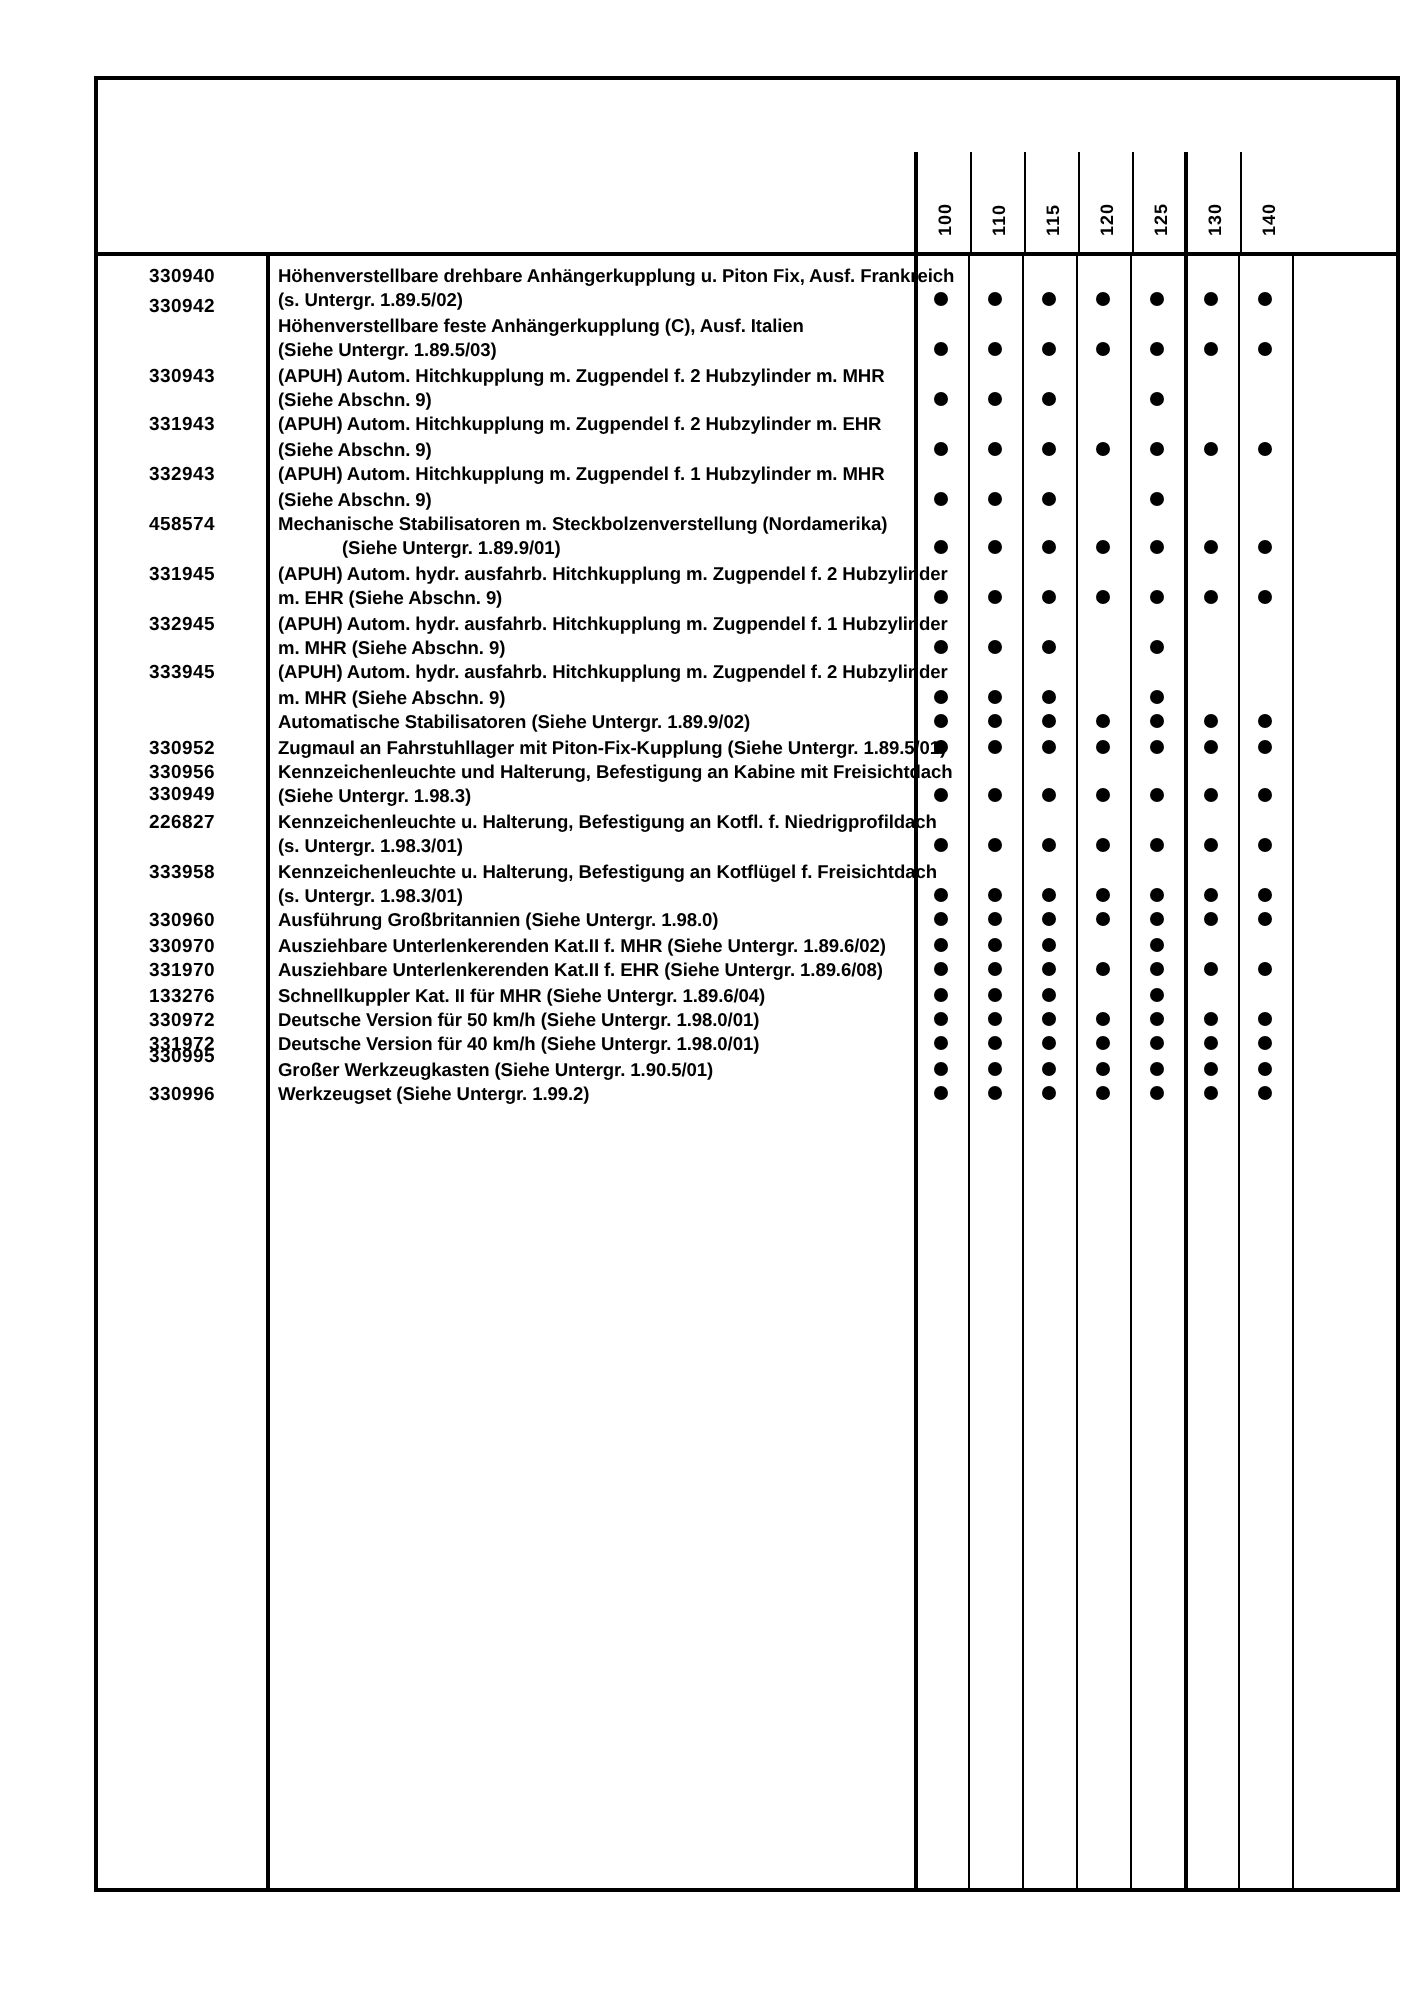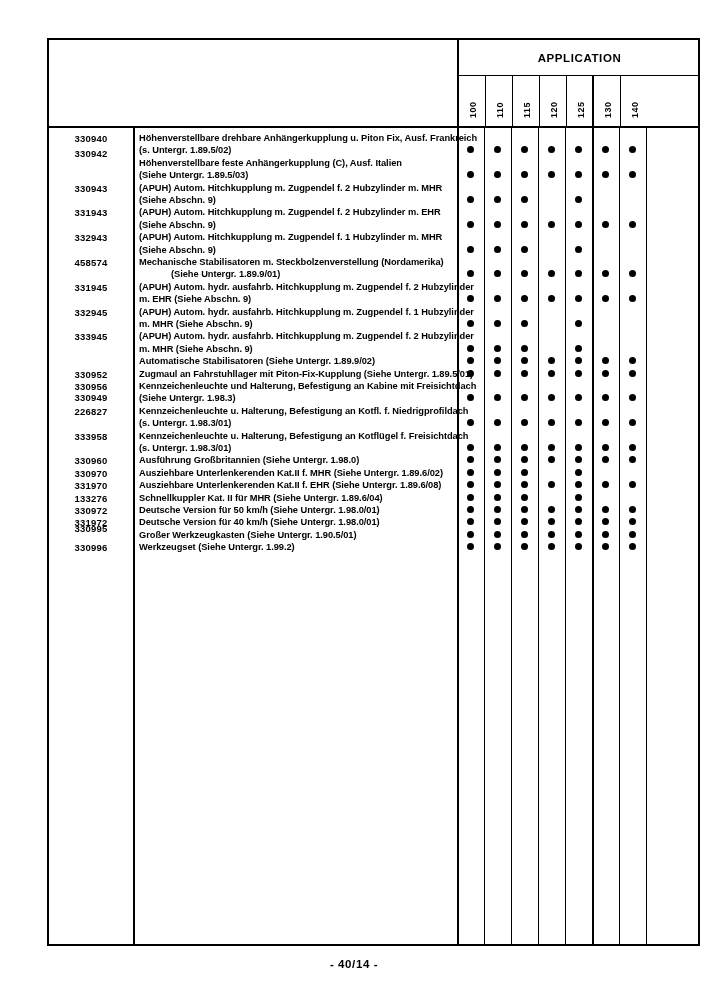--- a/index.html
+++ b/index.html
@@ -226,23 +226,20 @@
     letter-spacing: 0.6px;
   }
 </style>
 </head>
 <body>
 
 <div id="page">
 
   <div class="table-frame">
 
-    <div class="app-header-box">
-      <span class="label">APPLICATION</span>
-    </div>
 
     <div class="header-band">
 
 
 
       <div class="hdr-appcols" id="appcols">
           <div class="appcol-head">
             <span class="rot">100</span>
           </div>
           <div class="appcol-head">
@@ -472,14 +469,13 @@
           <span class="dot" style="left: 64px; top: 415.2px;"></span>
           <span class="dot" style="left: 91px; top: 415.2px;"></span>
           <span class="dot" style="left: 118px; top: 415.2px;"></span>
           <span class="dot" style="left: 145px; top: 415.2px;"></span>
           <span class="dot" style="left: 172px; top: 415.2px;"></span>
         </div>
     </div>
 
   </div>
 
-  <div class="footer">- 40/14 -</div>
 </div>
 
 </body></html>

